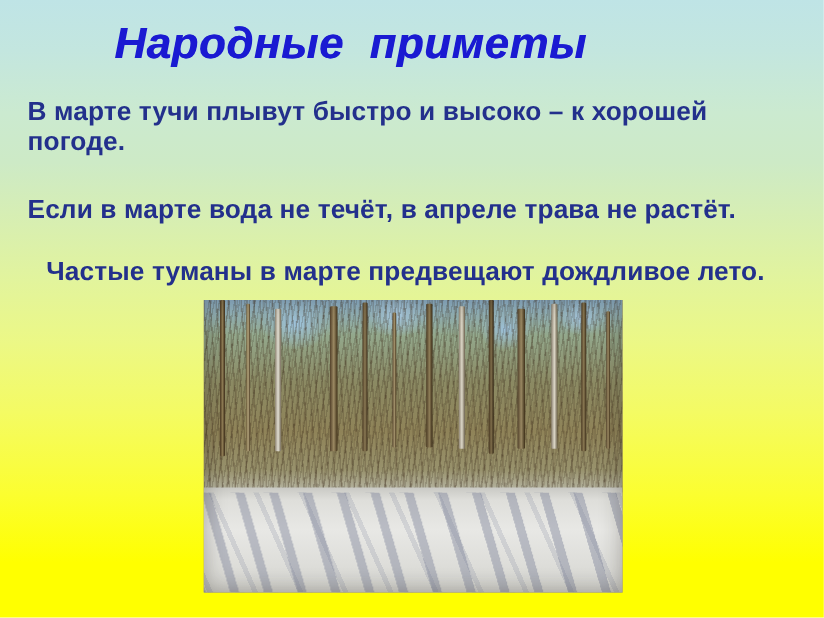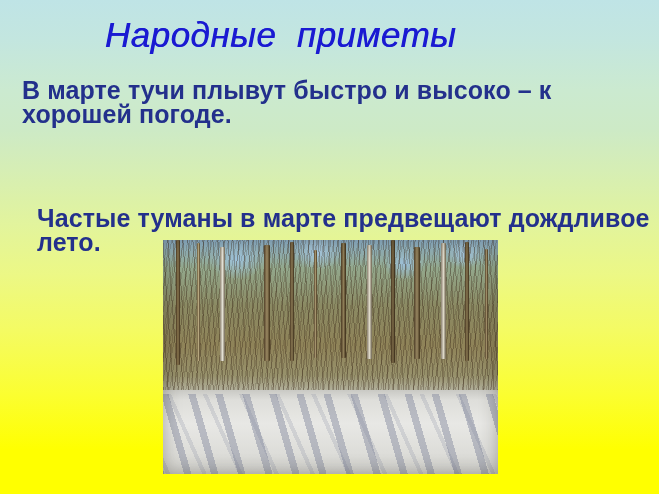--- a/index.html
+++ b/index.html
@@ -34,35 +34,35 @@
 
   
   #slide-title {
     position: absolute;
     left: 0;
     top: 14px;
     width: 561px;
     text-align: center;
     font-size: 35px;
     line-height: 42px;
-    font-weight: normal;
+    font-weight: bold;
     font-style: italic;
     color: #1a1ad2;
     letter-spacing: 0.5px;
     white-space: pre;
     text-shadow: 0.5px 0 0 #1a1ad2;
   }
 
   
   .proverb {
     position: absolute;
     left: 22px;
     width: 620px;
     color: #23308c;
-    font-size: 25px;
+    font-size: 21px;
     font-weight: bold;
     line-height: 24px;
     letter-spacing: 0.1px;
   }
   #proverb-1 { top: 78px; }
   #proverb-2 { top: 156px; }
   #proverb-3 { top: 206px; margin-left: 15px; }
 
   
   #forest-photo {
@@ -152,20 +152,21 @@
 </style>
 </head>
 <body>
 
 <div id="slide">
 
   <div id="slide-title">Народные  приметы</div>
 
   <div class="proverb" id="proverb-1">В марте тучи плывут быстро и высоко – к хорошей погоде.</div>
 
+  <div class="proverb" id="proverb-2">Если в марте вода не течёт, в апреле трава не растёт.</div>
 
   <div class="proverb" id="proverb-3">Частые туманы в марте предвещают дождливое лето.</div>
 
   <div id="forest-photo">
     <div class="photo-layer sky"></div>
     <div class="photo-layer canopy"></div>
     <div class="photo-layer trunks">
       <div class="trunk" style="left:4%;  top:0;   height:72%; width:4px;  background:linear-gradient(to right,#4b3a22,#8d7a52,#3d2e1a);"></div>
       <div class="trunk" style="left:10%; top:2%;  height:68%; width:3px;  background:linear-gradient(to right,#6b5a38,#b6a77f,#4a3a22);"></div>
       <div class="trunk" style="left:17%; top:4%;  height:66%; width:5px;  background:linear-gradient(to right,#8e8472,#e3e0d4,#6e6450);"></div>

